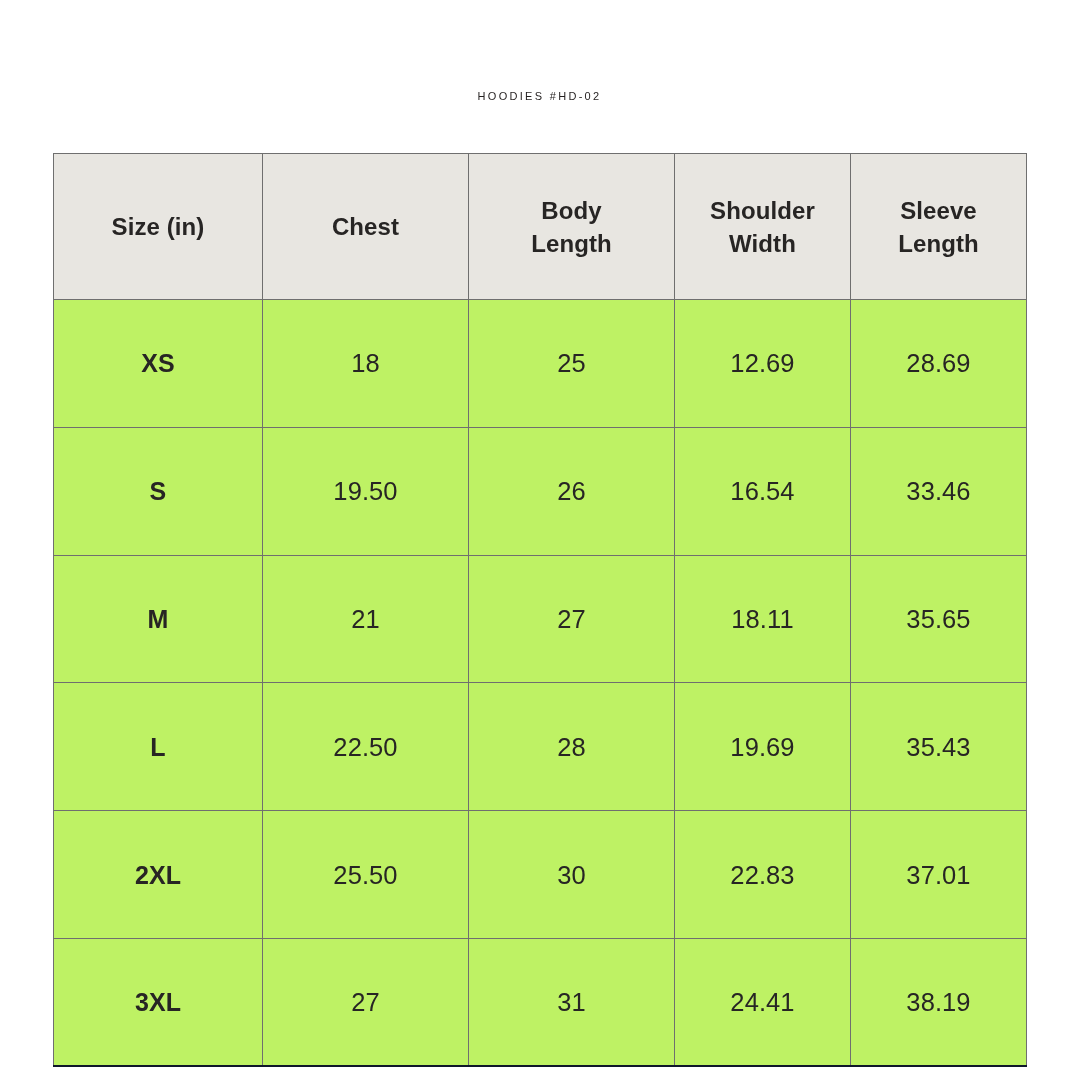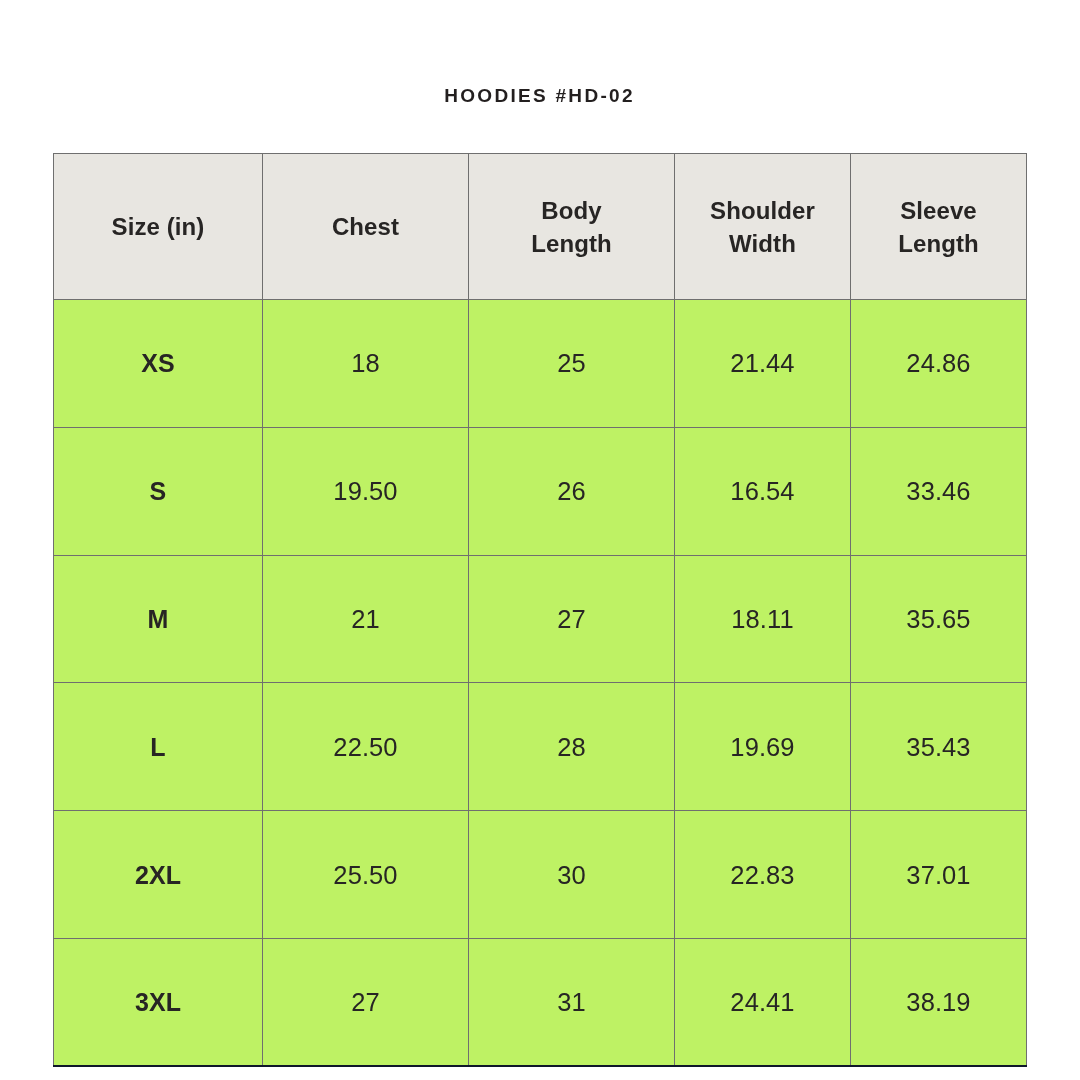--- a/index.html
+++ b/index.html
@@ -23,22 +23,22 @@
     box-sizing: border-box;
   }
 
   
   .chart-title {
     position: absolute;
     left: 53px;
     top: 86px;
     width: 973px;
     text-align: center;
-    font-size: 19px;
-    font-weight: 700;
+    font-size: 11px;
+    font-weight: 400;
     letter-spacing: 2.3px;
     color: #231f1f;
     line-height: 20px;
     white-space: nowrap;
   }
 
   
   .size-table-wrap {
     position: absolute;
     left: 53px;
@@ -141,22 +141,22 @@
             <span>Sleeve</span><br>
             <span>Length</span>
           </th>
         </tr>
       </thead>
       <tbody>
         <tr>
           <td class="size-cell">XS</td>
           <td>18</td>
           <td>25</td>
-          <td>21.44</td>
-          <td>24.86</td>
+          <td>12.69</td>
+          <td>28.69</td>
         </tr>
         <tr>
           <td class="size-cell">S</td>
           <td>19.50</td>
           <td>26</td>
           <td>16.54</td>
           <td>33.46</td>
         </tr>
         <tr>
           <td class="size-cell">M</td>

